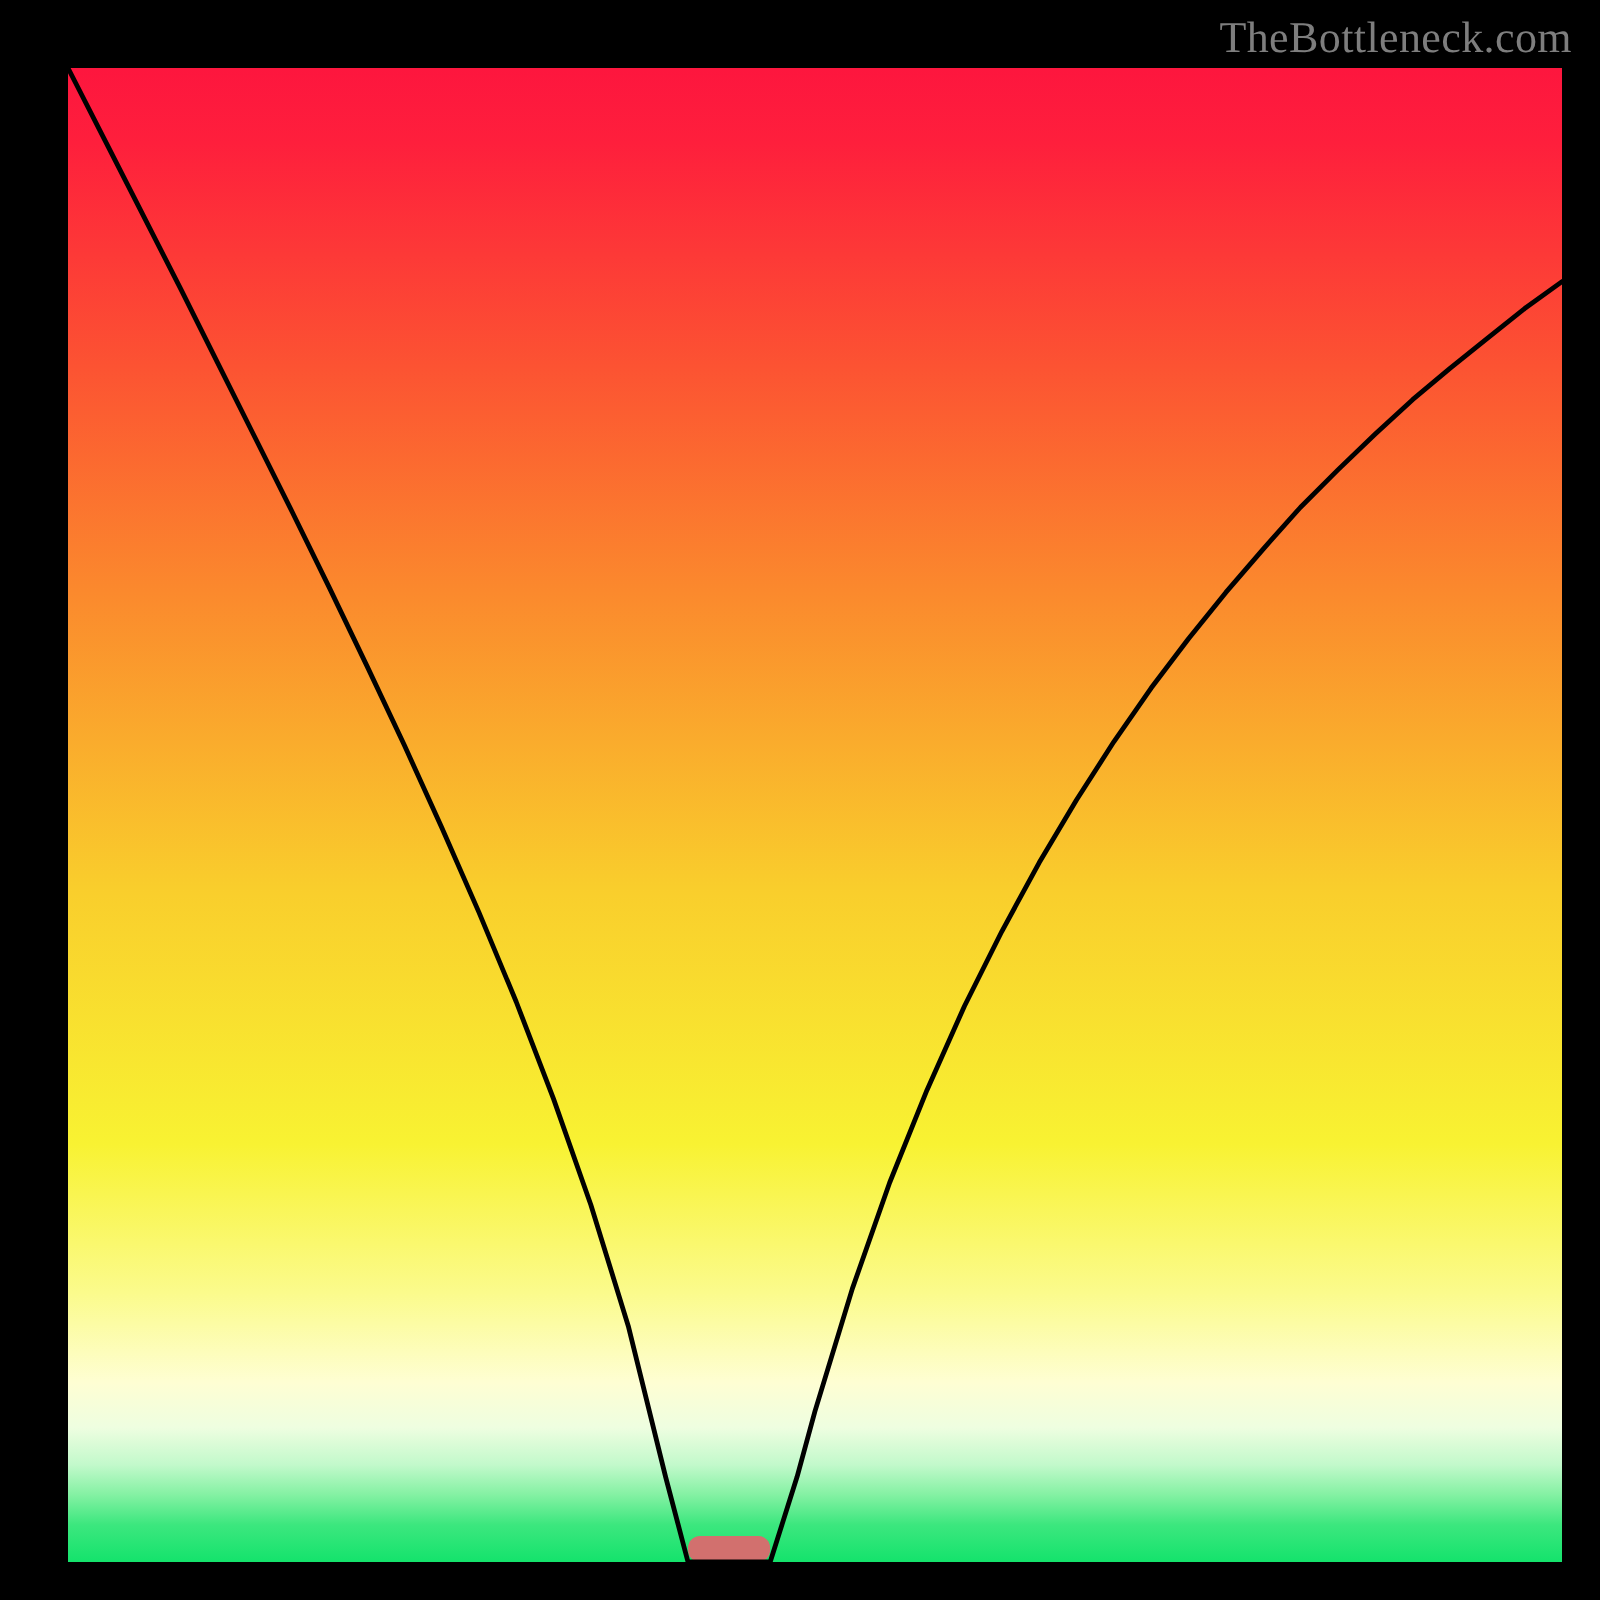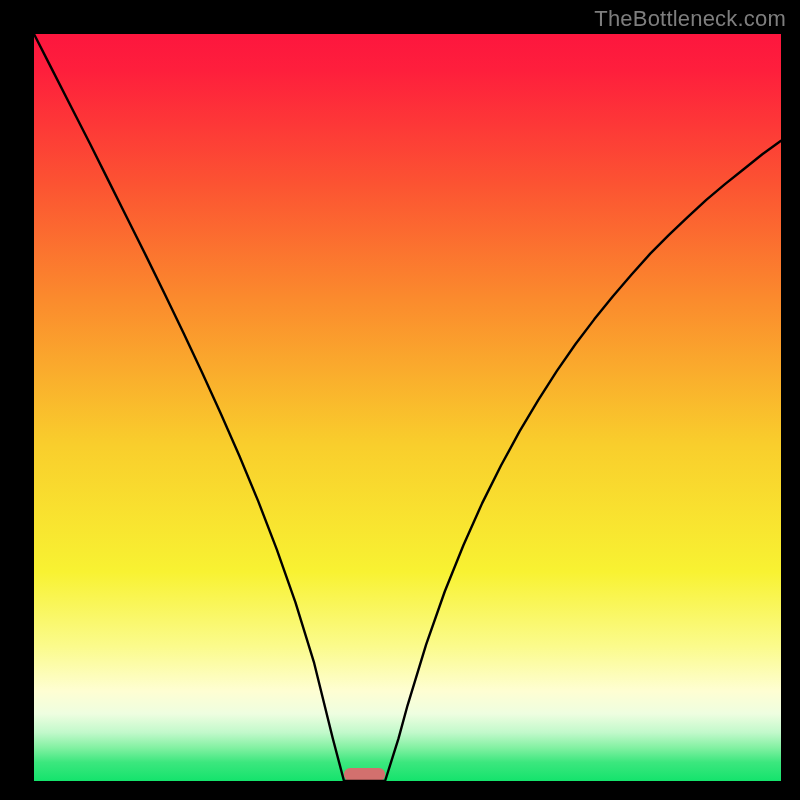--- a/index.html
+++ b/index.html
@@ -9,20 +9,21 @@
     height: 800px;
     background: #000;
     font-family: Arial, Helvetica, sans-serif;
     overflow: hidden;
   }
   .stage {
     position: relative;
     width: 800px;
     height: 704px;
     background: #000;
+    font-family: Liberation Serif, serif;
   }
   .watermark {
     position: absolute;
     top: 6px;
     right: 14px;
     color: #7e7e7e;
     font-size: 22px;
     font-weight: 400;
     letter-spacing: 0.2px;
     z-index: 5;

